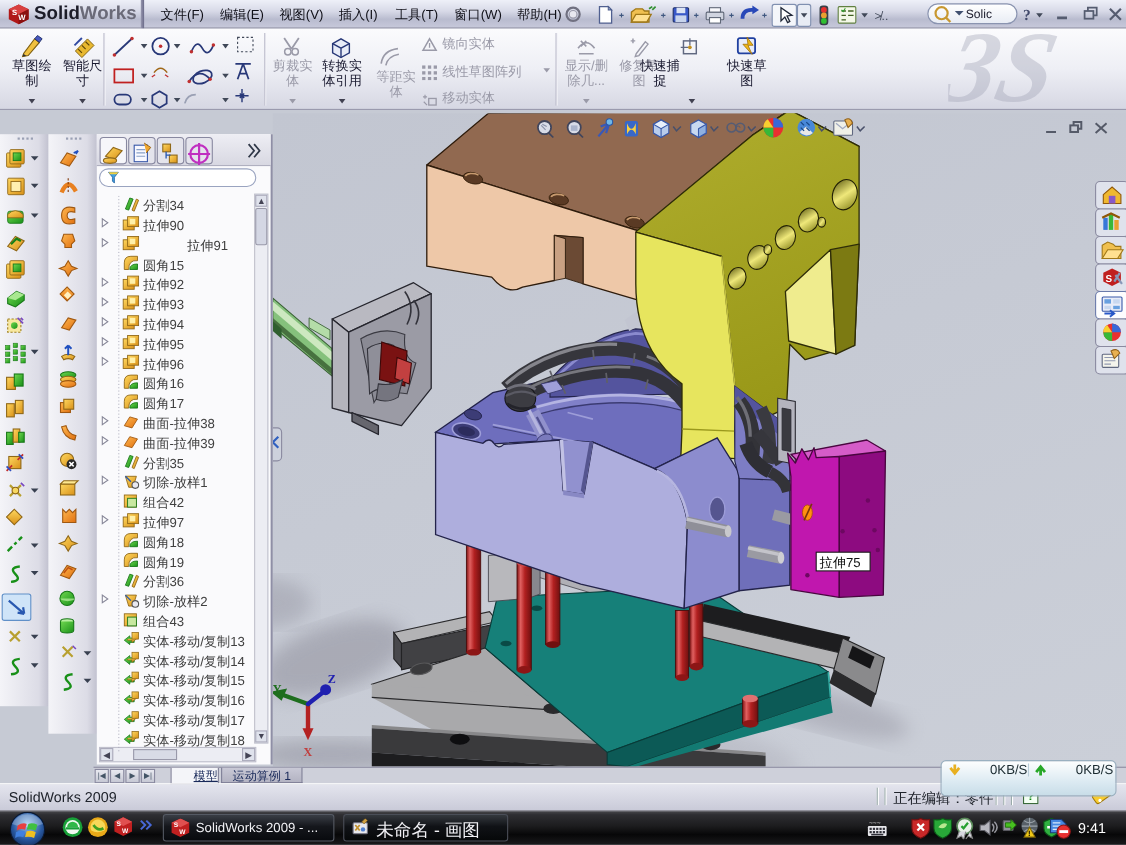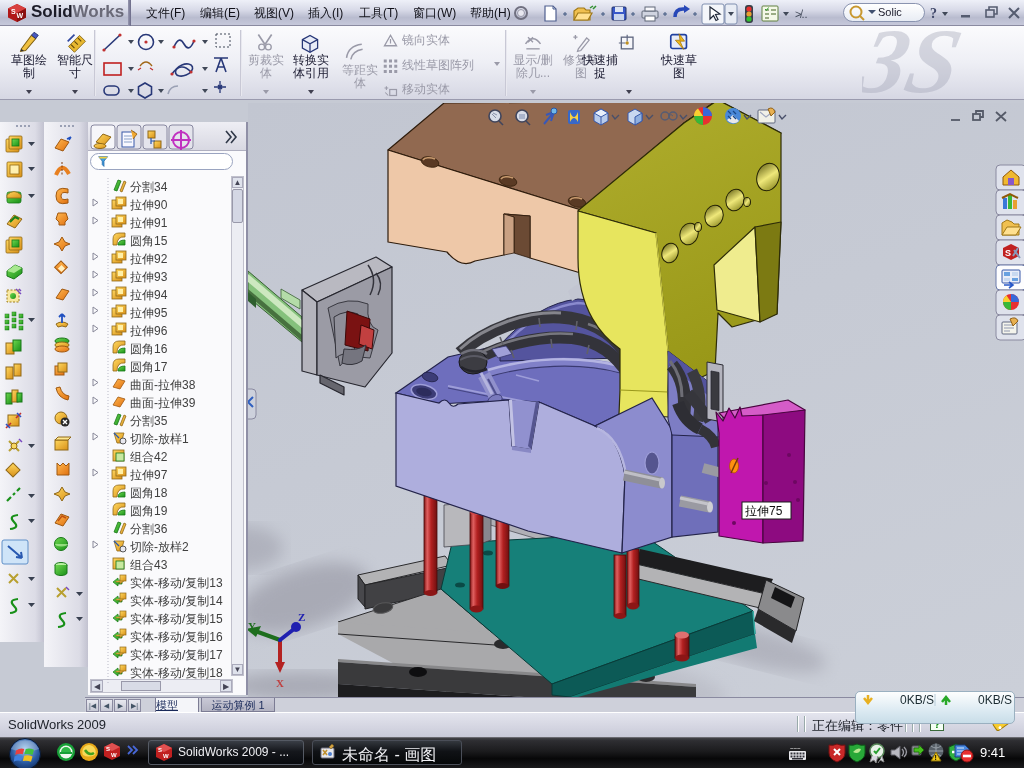--- a/index.html
+++ b/index.html
@@ -944,21 +944,21 @@
 <use href="#ti-move" x="24" y="396"></use>
 <use href="#ti-move" x="24" y="414"></use>
 <use href="#ti-move" x="24" y="432"></use>
 <use href="#ti-move" x="24" y="450"></use>
 <use href="#ti-move" x="24" y="468"></use>
 <use href="#ti-move" x="24" y="486"></use>
 
           </svg>
 <div class="titem" style="top:57px;">分割34</div>
 <div class="titem" style="top:75px;">拉伸90</div>
-<div class="titem" style="top:93px;">拉伸91</div>
+<div class="titem" style="top:93px;margin-left:40px;">拉伸91</div>
 <div class="titem" style="top:111px;">圆角15</div>
 <div class="titem" style="top:129px;">拉伸92</div>
 <div class="titem" style="top:147px;">拉伸93</div>
 <div class="titem" style="top:165px;">拉伸94</div>
 <div class="titem" style="top:183px;">拉伸95</div>
 <div class="titem" style="top:201px;">拉伸96</div>
 <div class="titem" style="top:219px;">圆角16</div>
 <div class="titem" style="top:237px;">圆角17</div>
 <div class="titem" style="top:255px;">曲面-拉伸38</div>
 <div class="titem" style="top:273px;">曲面-拉伸39</div>
@@ -976,21 +976,21 @@
 <div class="titem" style="top:489px;">实体-移动/复制15</div>
 <div class="titem" style="top:507px;">实体-移动/复制16</div>
 <div class="titem" style="top:525px;">实体-移动/复制17</div>
 <div class="titem" style="top:543px;">实体-移动/复制18</div>
       </div>
   <div id="mtabrow" class="abs">
     <div class="abs" style="top:1px;left:1px;width:13px;height:13px;background:linear-gradient(#e8e9f0,#c6c8d4);border:1px solid #8a8aa0;font-size:7px;color:#456;text-align:center;line-height:12px;">|◀</div>
     <div class="abs" style="top:1px;left:15px;width:13px;height:13px;background:linear-gradient(#e8e9f0,#c6c8d4);border:1px solid #8a8aa0;font-size:7px;color:#456;text-align:center;line-height:12px;">◀</div>
     <div class="abs" style="top:1px;left:29px;width:13px;height:13px;background:linear-gradient(#e8e9f0,#c6c8d4);border:1px solid #8a8aa0;font-size:7px;color:#456;text-align:center;line-height:12px;">▶</div>
     <div class="abs" style="top:1px;left:43px;width:13px;height:13px;background:linear-gradient(#e8e9f0,#c6c8d4);border:1px solid #8a8aa0;font-size:7px;color:#456;text-align:center;line-height:12px;">▶|</div>
-    <div class="abs" style="top:0px;left:70px;width:44px;height:15px;background:#f4f5f9;border:1px solid #7c7c94;border-top:none;font-size:11px;color:#1a2a5a;text-align:left;"><u>模型</u></div>
+    <div class="abs" style="top:0px;left:70px;width:44px;height:15px;background:#f4f5f9;border:1px solid #7c7c94;border-top:none;font-size:11px;color:#1a2a5a;text-align:right;"><u>模型</u></div>
     <div class="abs" style="top:0px;left:116px;width:74px;height:14px;background:linear-gradient(#c9c9d6,#b3b3c2);border:1px solid #7c7c94;border-top:none;font-size:11px;color:#1a2a5a;text-align:center;">运动算例 1</div>
   </div>
   <div class="abs" style="top:691px;left:855px;width:160px;height:33px;background:linear-gradient(#fdfefe,#dceaf2 60%,#c8dde8);border:1.5px solid #9ab0c0;border-radius:5px;z-index:30;">
     <svg width="157" height="16" viewBox="0 0 157 16">
       <path d="M12,3 v6 m-4,-3 l4,5 4,-5" stroke="#e8b020" stroke-width="2.5" fill="none"></path>
       <text x="44" y="12" font-size="12" fill="#1a2a30" font-family="Liberation Sans">0KB/S</text>
       <line x1="79" y1="2" x2="79" y2="14" stroke="#b8ccd8"></line>
       <path d="M90,13 v-6 m-4,3 l4,-5 4,5" stroke="#28a828" stroke-width="2.5" fill="none"></path>
       <text x="122" y="12" font-size="12" fill="#1a2a30" font-family="Liberation Sans">0KB/S</text>
     </svg>

